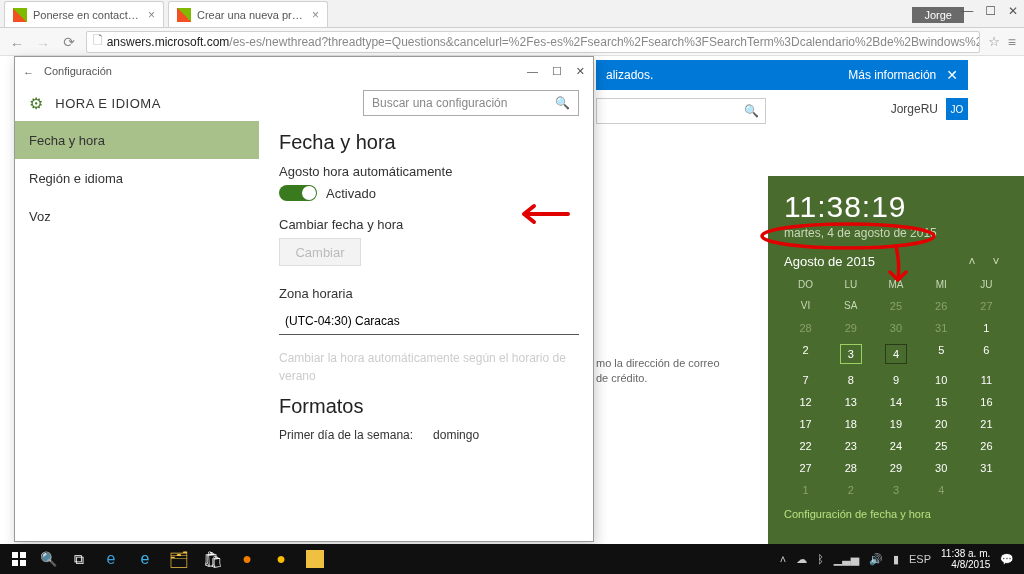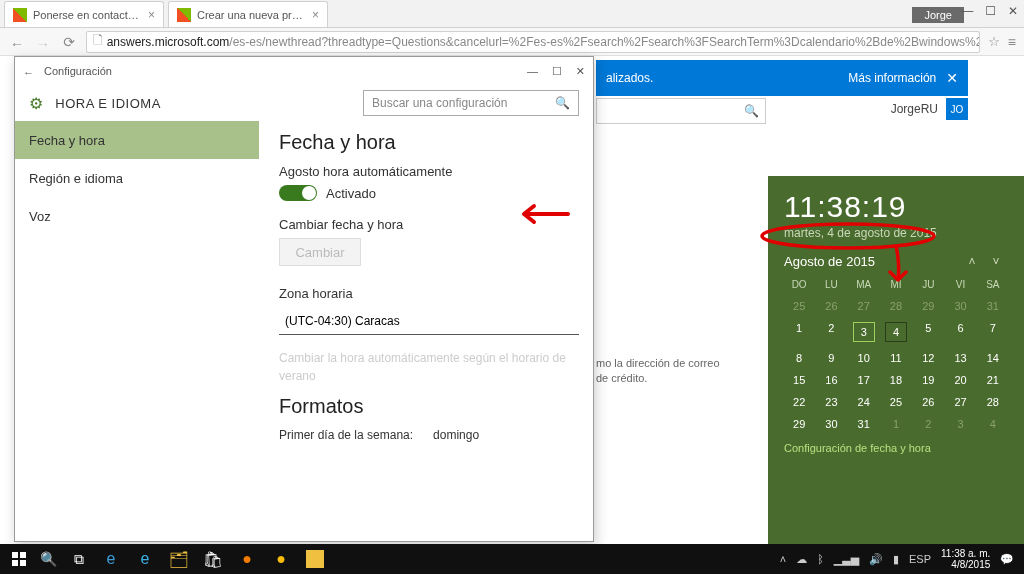--- a/index.html
+++ b/index.html
@@ -19,21 +19,21 @@
 .url-field{flex:1;height:22px;border:1px solid #d0d0d0;border-radius:2px;background:#fff;font-size:12px;padding:0 6px;display:flex;align-items:center;color:#333;white-space:nowrap;overflow:hidden}
 .url-field .host{color:#222}
 .url-field .path{color:#888}
 .star{color:#888;font-size:13px}
 .menu-icon{color:#888;font-size:14px}
 
 
 .page{position:relative;height:calc(574px - 28px - 28px - 30px);background:#fff}
 
 
-.bluebar{position:absolute;top:4px;left:596px;right:56px;height:36px;background:#0078d7;color:#fff;font-size:12px;display:flex;align-items:center;padding:0 10px}
+.bluebar{position:absolute;top:4px;left:596px;right:56px;height:30px;background:#0078d7;color:#fff;font-size:12px;display:flex;align-items:center;padding:0 10px}
 .bluebar .bb-left{flex:1}
 .bluebar .bb-link{margin-right:10px}
 .bluebar .bb-x{font-size:14px}
 
 
 .ms-search{position:absolute;top:42px;left:596px;width:170px;height:26px;border:1px solid #ccc;display:flex;align-items:center;padding:0 6px}
 .ms-search .sicon{font-size:12px;color:#666;margin-left:auto}
 .ms-user{position:absolute;top:42px;right:56px;display:flex;align-items:center;gap:8px;font-size:12px;color:#444}
 .ms-avatar{width:22px;height:22px;background:#0078d7;color:#fff;font-size:10px;display:flex;align-items:center;justify-content:center}
 
@@ -69,21 +69,21 @@
 .disabled-txt{font-size:12px;color:#ccc;line-height:1.5;margin-bottom:6px}
 .fmt-row{font-size:12px;color:#333;display:flex;gap:20px}
 
 
 .calendar{position:absolute;right:0;top:120px;width:256px;height:370px;background:#4a6b2e;color:#fff;padding:14px 16px 10px 16px}
 .cal-time{font-size:30px;font-weight:300;letter-spacing:1px}
 .cal-date{font-size:12px;color:#c8d8b8;margin-top:2px;margin-bottom:14px}
 .cal-mhdr{display:flex;align-items:center;font-size:13px;margin-bottom:10px}
 .cal-mhdr .chev{width:24px;text-align:center;color:#c8d8b8;font-size:12px}
 .cal-mhdr .spacer{flex:1}
-.cal-grid{display:grid;grid-template-columns:repeat(7,1fr);text-align:center;font-size:11px;row-gap:10px;column-gap:2px}
+.cal-grid{display:grid;grid-template-columns:repeat(5,1fr);text-align:center;font-size:11px;row-gap:10px;column-gap:2px}
 .cal-dow{color:#c8d8b8;font-size:10px}
 .cal-day{color:#fff}
 .cal-day.dim{color:#8aa06f}
 .cal-day.today{border:1px solid #9cd060;width:22px;height:20px;line-height:18px;margin:0 auto}
 .cal-day.sel{border:1.5px solid #2a3b1a;width:22px;height:20px;line-height:18px;margin:0 auto}
 .cal-link{font-size:11px;color:#b8e080;margin-top:12px;display:block}
 
 
 .anno-arrow1{position:absolute;left:510px;top:146px;width:60px;height:26px;pointer-events:none}
 .anno-circle{position:absolute;right:86px;top:340px;width:180px;height:28px;pointer-events:none}

